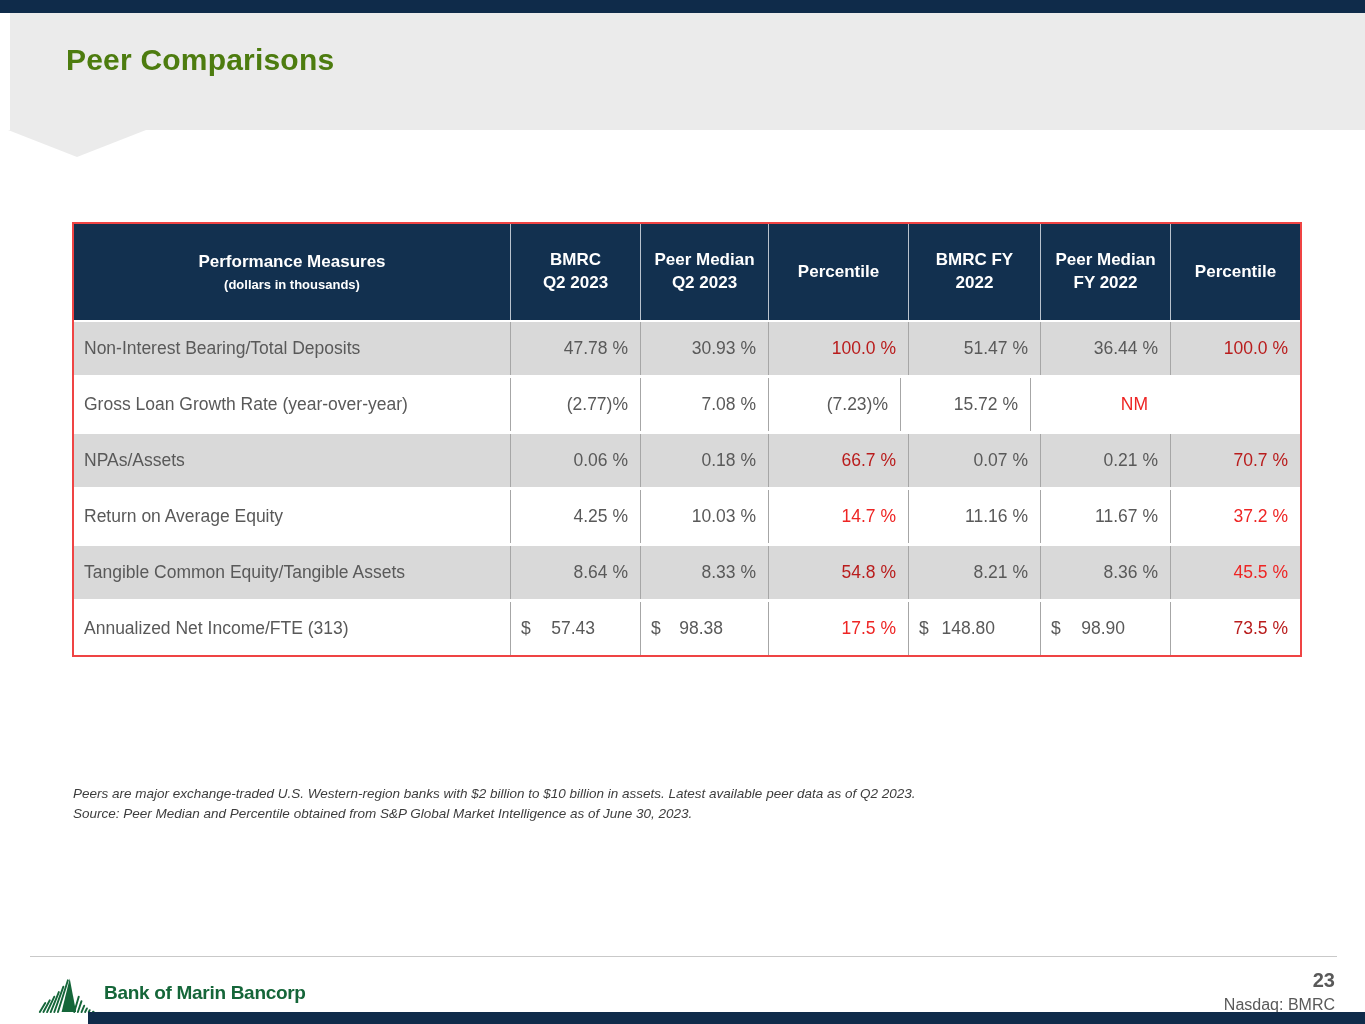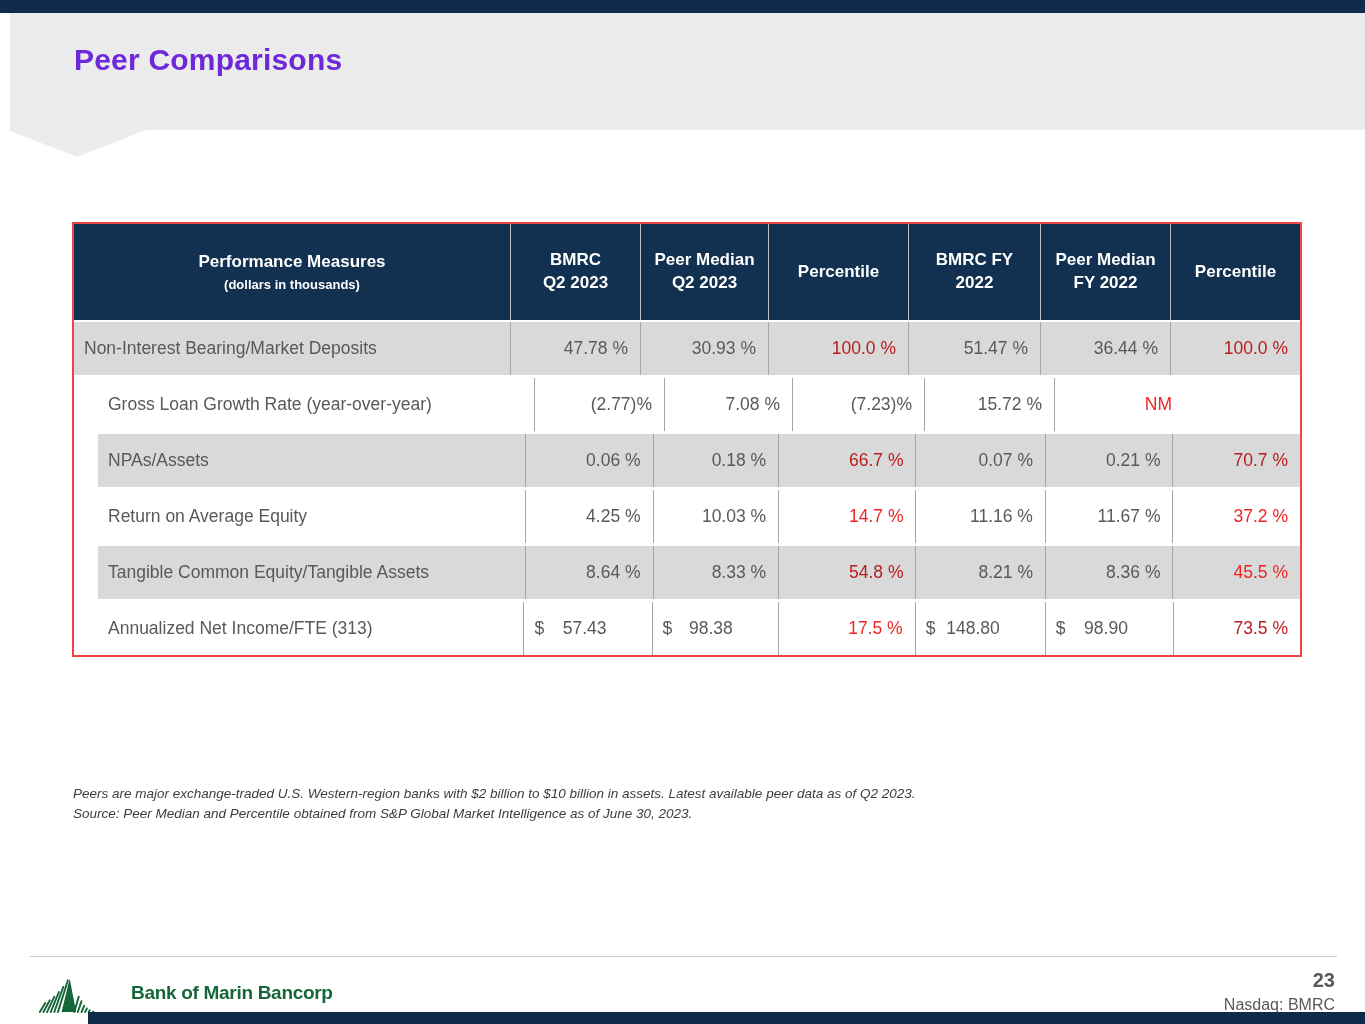--- a/index.html
+++ b/index.html
@@ -4,52 +4,52 @@
 <style>
   html,body{margin:0;padding:0;background:#ffffff;}
   body{font-family:"Liberation Sans", sans-serif;}
   .slide{position:relative;width:1365px;height:1024px;background:#ffffff;overflow:hidden;}
 
   
   .topbar{position:absolute;left:0;top:0;width:100%;height:13px;background:#0f2b4a;}
 
   
   .band{position:absolute;left:10px;top:13px;right:0;height:117px;background:#ebebeb;}
-  .band h1{margin:0;position:absolute;left:64px;top:30px;font-size:30px;font-weight:bold;color:#6d28d9;letter-spacing:0.2px;}
+  .band h1{margin:0;position:absolute;left:56px;top:30px;font-size:30px;font-weight:bold;color:#4d7c0f;letter-spacing:0.2px;}
   .band-tail{position:absolute;left:8px;top:130px;width:138px;height:27px;background:#ebebeb;
     clip-path:polygon(0 0,100% 0,50% 100%);}
 
   
   .ptable{position:absolute;left:72px;top:222px;width:1230px;border:2px solid #ef4444;background:#ffffff;box-sizing:border-box;}
   .thead{display:flex;background:#12304f;height:96px;}
   .cell{box-sizing:border-box;}
   .col-label{width:436px;}
   .cv0{width:130px;}.cv1{width:128px;}.cv2{width:140px;}.cv3{width:132px;}.cv4{width:130px;}.cv5{width:130px;}
   .hcell{display:flex;flex-direction:column;justify-content:center;align-items:center;
     color:#ffffff;font-weight:bold;font-size:17px;line-height:1.35;text-align:center;border-left:1px solid #b9c2cd;}
   .hlabel{border-left:none;}
   .hsub{font-size:13px;margin-top:2px;}
   .tbody{background:#ffffff;padding-top:2px;}
   .row{display:flex;height:53px;}
-  .row + .row{margin-top:3px;margin-left:24px;}
+  .row + .row{margin-top:3px;}
   .row.shade{background:#d9d9d9;}
   .row.plain{background:#ffffff;}
   .lab{display:flex;align-items:center;padding-left:10px;font-size:17.5px;color:#595959;}
   .val{display:flex;align-items:center;justify-content:flex-end;padding-right:12px;
     font-size:17.5px;color:#595959;border-left:1px solid #a6a6a6;}
   .val.green{color:#b91c1c;}
   .val.red{color:#ee2524;}
   .val.dollar{justify-content:space-between;padding-left:10px;padding-right:45px;}
 
   
   .footnotes{position:absolute;left:73px;top:784px;font-size:13.5px;font-style:italic;color:#3d3d3d;line-height:1.5;}
 
   
   .footer-rule{position:absolute;left:30px;right:28px;top:956px;height:1px;background:#c9c9c9;}
-  .footer-left{position:absolute;left:38px;top:972px;display:flex;align-items:center;gap:27px;}
+  .footer-left{position:absolute;left:38px;top:972px;display:flex;align-items:center;}
   .logo-mark{width:58px;height:42px;margin-right:8px;}
   .logo-text{font-size:19px;font-weight:bold;color:#156639;letter-spacing:-0.3px;}
   .footer-right{position:absolute;right:30px;top:966px;text-align:right;color:#595959;}
   .page-num{font-size:20px;font-weight:bold;line-height:1.4;}
   .ticker{font-size:16px;line-height:1.4;}
 
   
   .bottombar{position:absolute;left:88px;right:0;bottom:0;height:12px;background:#0f2b4a;}
 </style>
 </head>
@@ -90,21 +90,21 @@
           <div>Peer Median</div>
           <div>FY 2022</div>
         </div>
         <div class="cell hcell cv5">
           <div>Percentile</div>
         </div>
       </div>
     <div class="tbody" id="tbody">
 
     <div class="row shade">
-          <div class="cell lab col-label">Non-Interest Bearing/Market Deposits</div>
+          <div class="cell lab col-label">Non-Interest Bearing/Total Deposits</div>
           <div class="cell val cv0">47.78 %</div>
           <div class="cell val cv1">30.93 %</div>
           <div class="cell val cv2 green">100.0 %</div>
           <div class="cell val cv3">51.47 %</div>
           <div class="cell val cv4">36.44 %</div>
           <div class="cell val cv5 green">100.0 %</div>
         </div>
         <div class="row plain">
           <div class="cell lab col-label">Gross Loan Growth Rate (year-over-year)</div>
           <div class="cell val cv0">(2.77)%</div>

